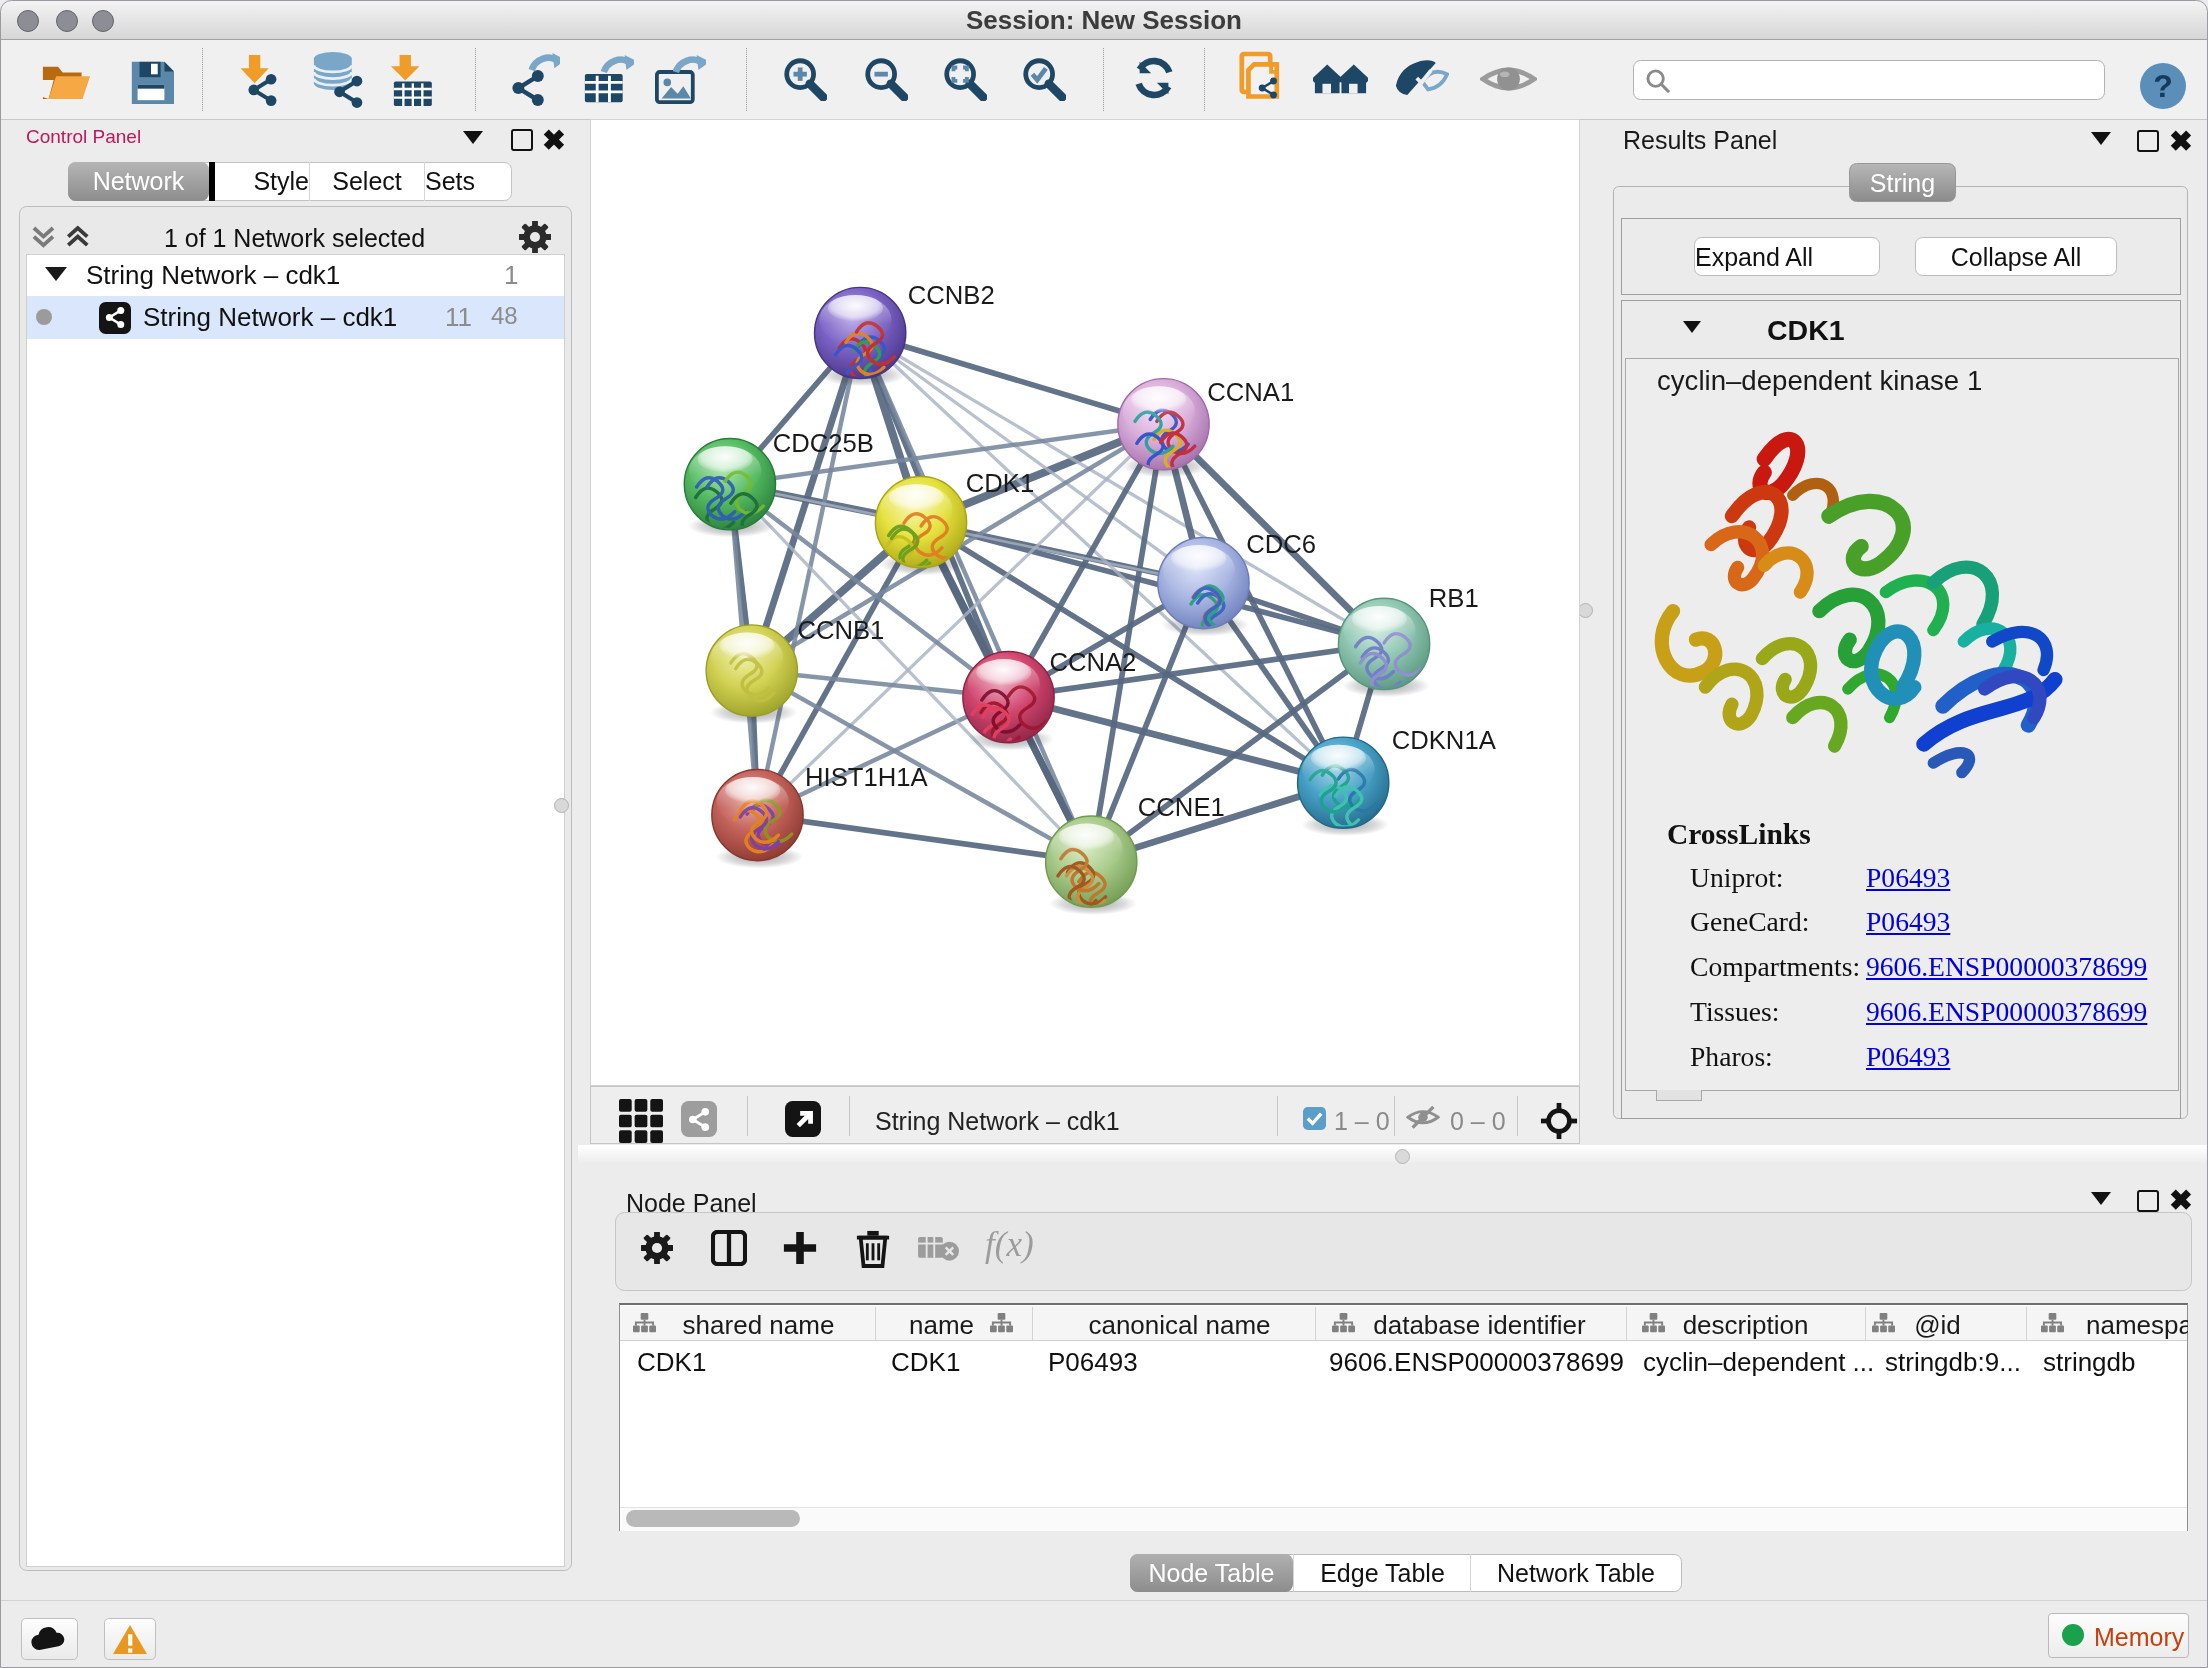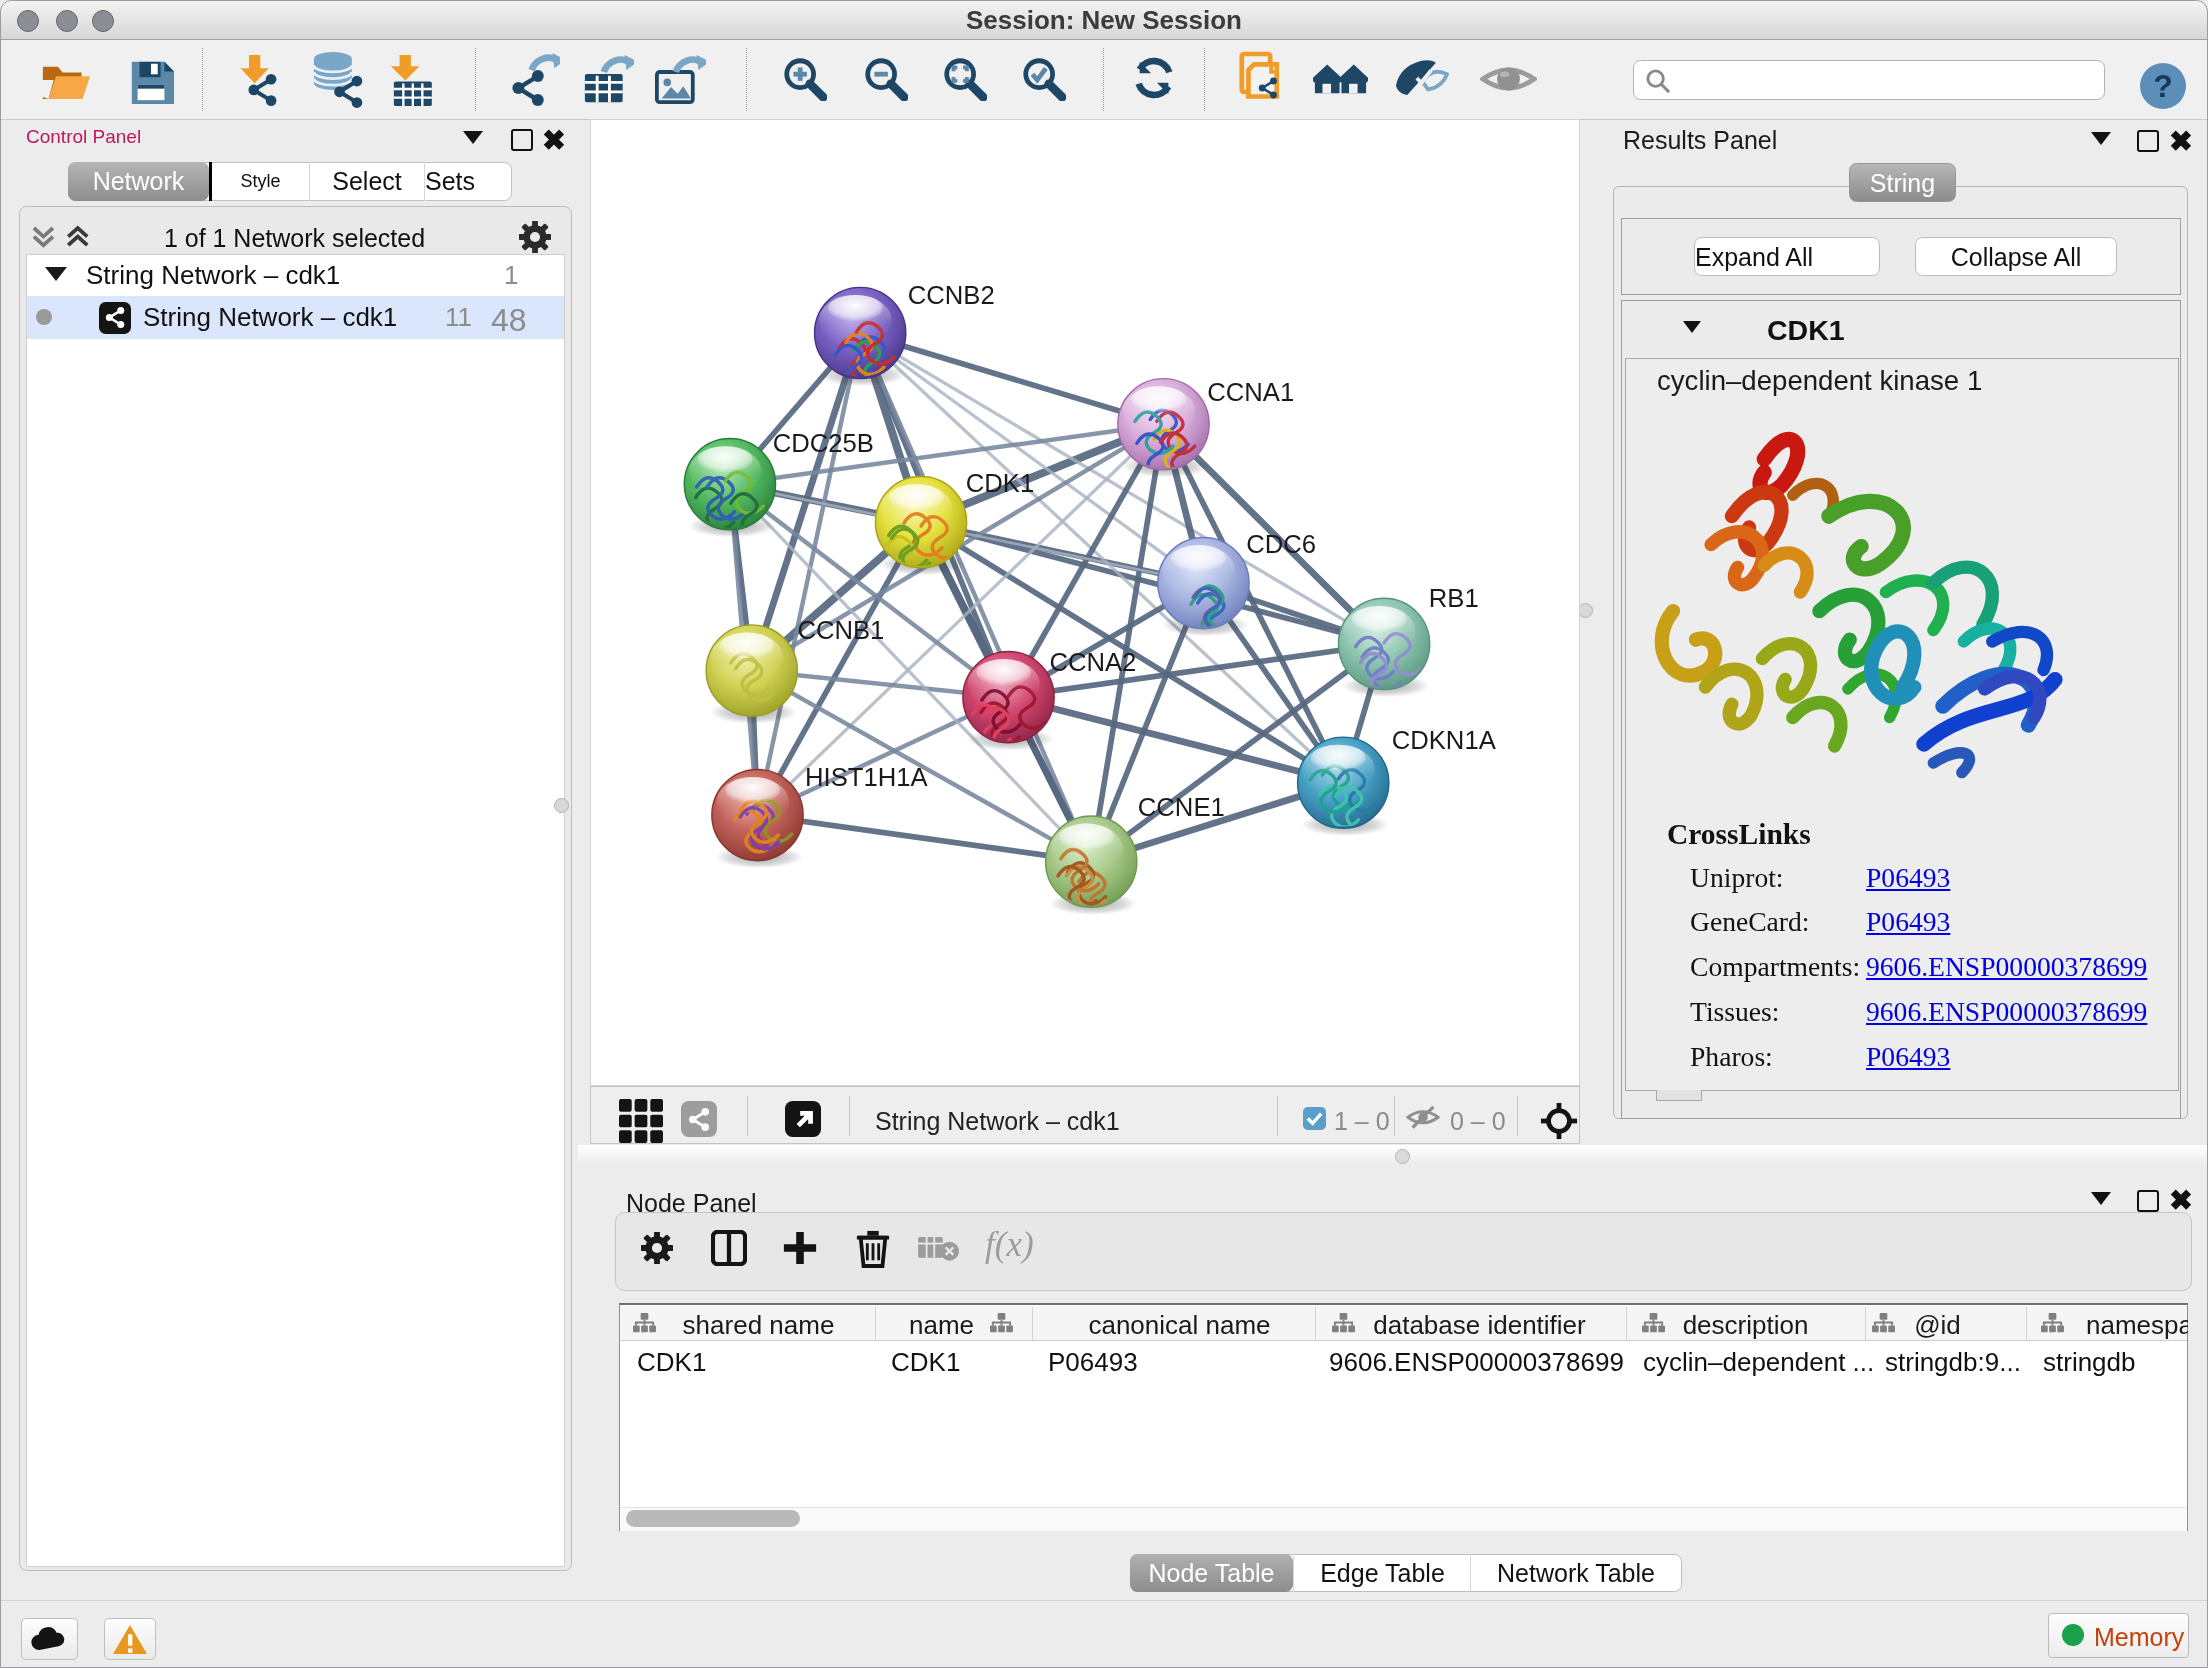--- a/index.html
+++ b/index.html
@@ -187,21 +187,21 @@
     <line x1="17" y1="17" x2="25" y2="25" stroke="#8a8a8a" stroke-width="3"></line>
   </svg>
 <div style="position:absolute;left:2140px;top:63px;width:46px;height:46px;border-radius:50%;background:#5b8fb9"></div>
 <div style="position:absolute;left:2140px;top:63px;width:46px;height:46px;text-align:center;font-size:32px;font-weight:bold;color:#17395a;line-height:46px">?</div>
 <div class="abs" style="left:26px;top:126px;font-size:19px;color:#be185d">Control Panel</div>
 <div class="abs" style="left:463px;top:131px;width:0;height:0;border-left:10.5px solid transparent;border-right:10.5px solid transparent;border-top:13.3px solid #111"></div>
 <div class="abs" style="left:511px;top:129px;width:18px;height:18px;border:2.9px solid #111;border-radius:2.9px"></div>
 <div class="abs" style="left:542px;top:124px;font-size:28.5px;font-weight:bold;color:#111">✖</div>
 <div class="abs" style="left:68px;top:162px;width:444px;height:39px;background:#fff;border:1px solid #c2c2c2;border-radius:7.6px;box-sizing:border-box"></div>
 <div class="abs" style="left:68px;top:162px;width:141px;height:39px;background:linear-gradient(#b5b5b5,#8d8d8d);border-radius:7.6px;color:#fff;font-size:25px;text-align:center;line-height:39px">Network</div>
-<div class="abs" style="left:209px;top:162px;width:100px;height:39px;border-left:3px solid #000000;color:#111;font-size:18px;text-align:center;line-height:39px;box-sizing:border-box">Style</div>
+<div class="abs" style="left:209px;top:162px;width:100px;height:39px;border-left:6px solid #000000;color:#111;font-size:25px;text-align:right;line-height:39px;box-sizing:border-box">Style</div>
 <div class="abs" style="left:309px;top:162px;width:115px;height:39px;border-left:1px solid #d6d6d6;color:#111;font-size:25px;text-align:center;line-height:39px;box-sizing:border-box">Select</div>
 <div class="abs" style="left:424px;top:162px;width:88px;height:39px;border-left:1px solid #d6d6d6;color:#111;font-size:25px;text-align:left;line-height:39px;box-sizing:border-box">Sets</div>
 <div class="abs" style="left:19px;top:206px;width:553px;height:1365px;background:#e9e9e9;border:1.9px solid #bdbdbd;border-radius:7.6px;box-sizing:border-box"></div>
 <svg class="abs" style="left:32px;top:224px" width="61" height="27" viewBox="0 0 64 28">
     <g fill="none" stroke="#7a7a7a" stroke-width="4">
       <path d="M2 4 l10 9 10-9 M2 13 l10 9 10-9"></path>
     </g>
     <g fill="none" stroke="#3a3a3a" stroke-width="4">
       <path d="M38 13 l10-9 10 9 M38 22 l10-9 10 9"></path>
     </g>
@@ -234,21 +234,21 @@
       <circle cx="10" cy="24" r="8"></circle>
       <circle cx="36" cy="40" r="8"></circle>
       <g stroke="#fff" stroke-width="6">
         <line x1="10" y1="24" x2="36" y2="8"></line>
         <line x1="10" y1="24" x2="36" y2="40"></line>
       </g>
     </g>
   </svg>
 <div class="abs" style="left:143px;top:302px;font-size:26px;color:#111">String Network – cdk1</div>
 <div class="abs" style="left:445px;top:302px;font-size:26px;color:#8c8c8c">11</div>
-<div class="abs" style="left:491px;top:302px;font-size:32px;color:#8c8c8c">48</div>
+<div class="abs" style="left:491px;top:302px;font-size:24px;color:#8c8c8c">48</div>
 <div class="abs" style="left:554px;top:798px;width:13.3px;height:13.3px;border-radius:50%;background:#d8d8d8;border:1px solid #b2b2b2"></div>
 <div class="abs" style="left:1578px;top:603px;width:13.3px;height:13.3px;border-radius:50%;background:#d8d8d8;border:1px solid #b2b2b2"></div>
 <div class="abs" style="left:590px;top:119px;width:990px;height:967px;background:#fff;border:1px solid #d2d2d2;box-sizing:border-box">
     <svg width="990" height="967" viewBox="0 0 1041 1017" style="position:absolute;left:0;top:0">
       <defs>
         <radialGradient id="gCCNB2" cx="42%" cy="34%" r="72%">
           <stop offset="0%" stop-color="#b9a8e8"></stop>
           <stop offset="48%" stop-color="#7a62c4"></stop>
           <stop offset="100%" stop-color="#463386"></stop>
         </radialGradient>

